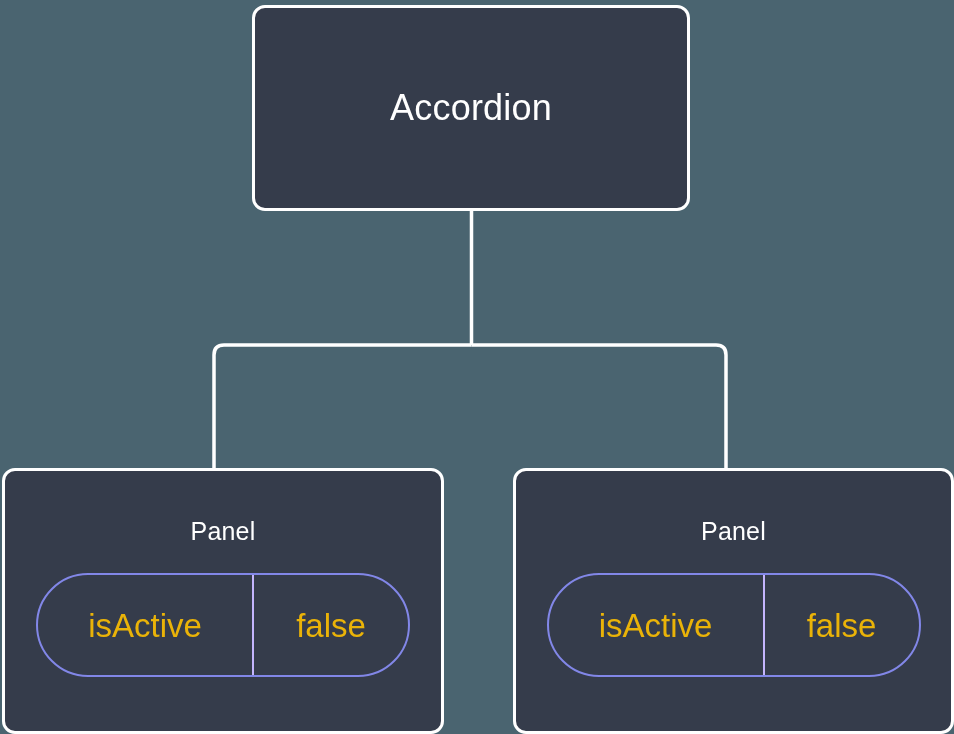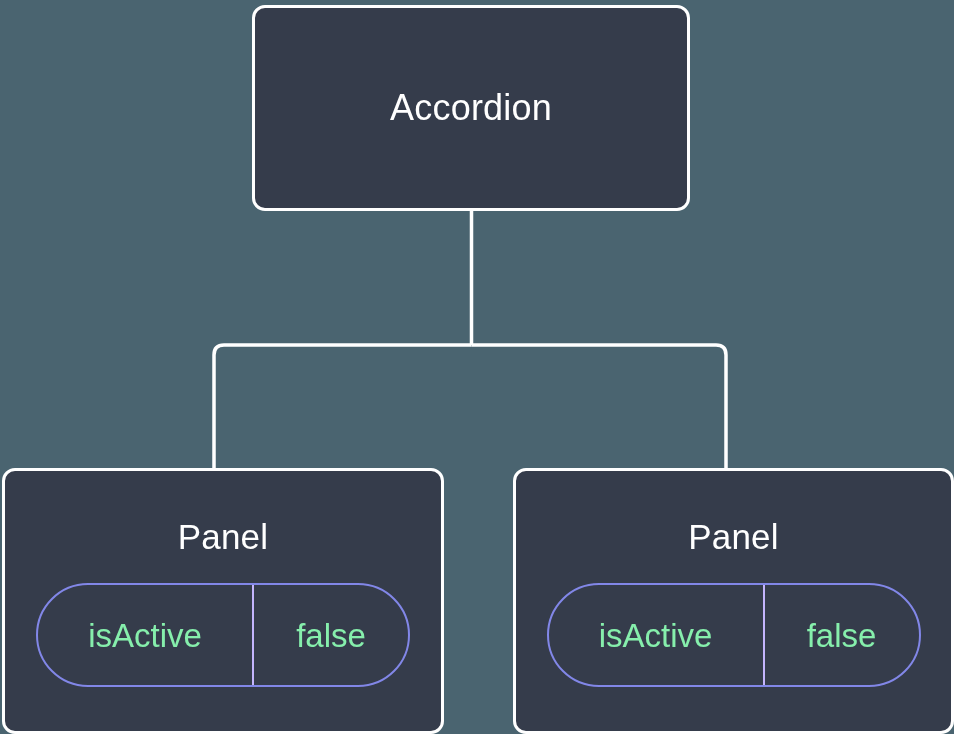--- a/index.html
+++ b/index.html
@@ -74,41 +74,41 @@
     color: #ffffff;
     font-size: 36px;
     font-weight: 400;
     letter-spacing: 0.2px;
     line-height: 1;
     white-space: nowrap;
   }
 
   .node-child-left .node-title,
   .node-child-right .node-title {
-    font-size: 35px;
+    font-size: 25px;
   }
 
   
   .prop-pill {
     margin-top: 29px;
     box-sizing: border-box;
     height: 104px;
     border: 2px solid #8287e8;
     border-radius: 52px;
     display: flex;
     align-items: stretch;
     background: transparent;
   }
 
   .prop-key,
   .prop-val {
     display: flex;
     align-items: center;
     justify-content: center;
-    color: #86efac;
+    color: #eab308;
     font-size: 33px;
     line-height: 1;
     white-space: nowrap;
   }
 
   .prop-key {
     width: 214px;
   }
 
   .prop-val {

